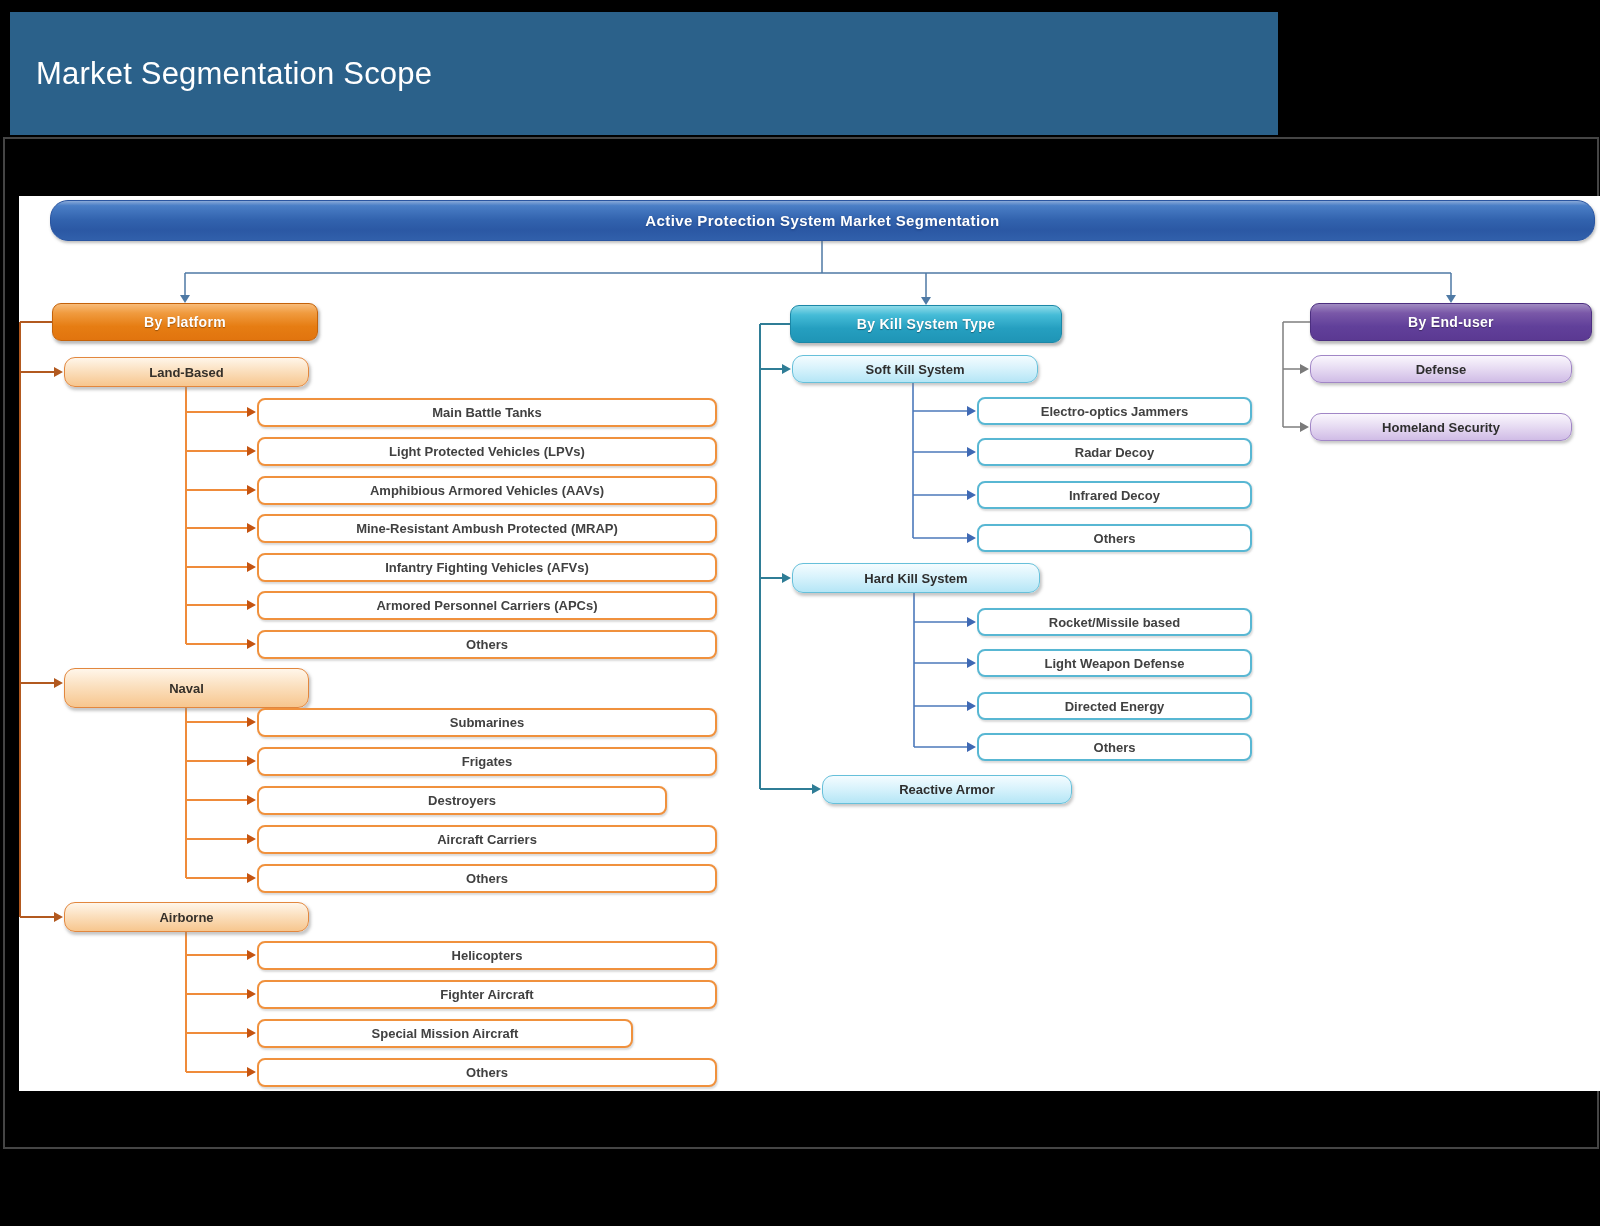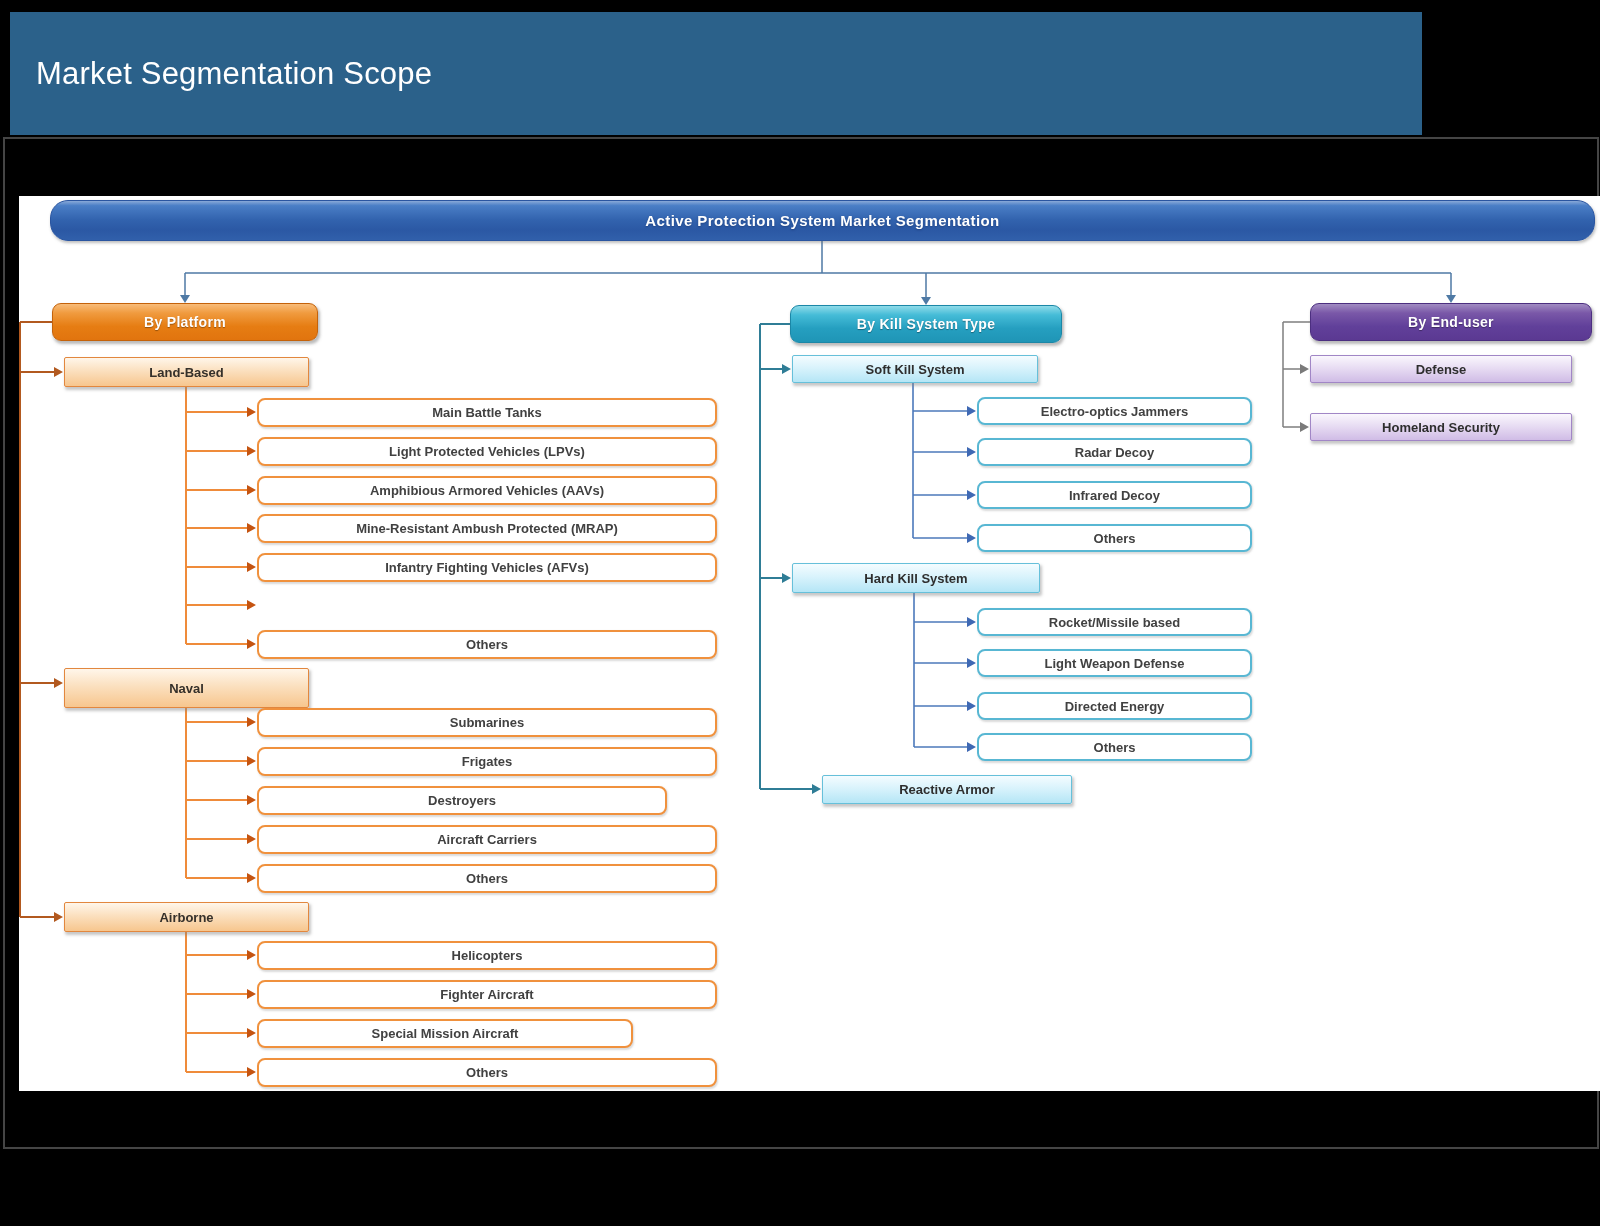--- a/index.html
+++ b/index.html
@@ -1,39 +1,39 @@
 <!DOCTYPE html>
 <html><head>
 <meta charset="utf-8">
 <style>
   html,body{margin:0;padding:0;background:#000;}
   .page{position:relative;width:1600px;height:1226px;background:#000;overflow:hidden;
         font-family:"Liberation Sans","DejaVu Sans",sans-serif;}
-  .titlebar{position:absolute;left:10px;top:12px;width:1412px;height:123px;background:#2b618a;}
+  .titlebar{position:absolute;left:10px;top:12px;width:1268px;height:123px;background:#2b618a;}
   .title{position:absolute;left:26px;top:0;height:123px;display:flex;align-items:center;
          color:#ffffff;font-size:31px;font-weight:400;letter-spacing:.2px;}
   .frame{position:absolute;left:3px;top:137px;width:1592px;height:1008px;
          border:2px solid #454545;background:transparent;z-index:0;}
   .slide{position:absolute;left:19px;top:196px;width:1581px;height:895px;background:#ffffff;z-index:1;}
   .wires{position:absolute;left:0;top:0;width:1600px;height:1226px;z-index:2;pointer-events:none;}
   .node{position:absolute;z-index:3;display:flex;align-items:center;justify-content:center;
         text-align:center;box-sizing:border-box;font-weight:bold;}
   .banner{border-radius:18px;color:#fff;font-size:15px;letter-spacing:.4px;
         background:linear-gradient(180deg,#89a9d8 0%,#4a7ec6 12%,#3263ae 48%,#2b58a4 75%,#3160ab 100%);
         border:1px solid #2a55a0;text-shadow:0 1px 2px rgba(20,40,90,.5);
         box-shadow:1px 2px 3px rgba(110,110,110,.45);}
   .head{border-radius:9px;color:#fff;font-size:14px;letter-spacing:.3px;
         text-shadow:0 1px 1px rgba(0,0,0,.35);box-shadow:1.5px 2.5px 3px rgba(120,120,120,.5);}
   .head.platform{background:linear-gradient(180deg,#f8bc7a 0%,#f09b3f 25%,#e67d13 62%,#e1740e 100%);
         border:1px solid #c4620a;}
   .head.kill{background:linear-gradient(180deg,#8fdbe9 0%,#45bcd7 25%,#259fc0 62%,#1f95b6 100%);
         border:1px solid #1b87a7;}
   .head.end{background:linear-gradient(180deg,#a18cc2 0%,#7a58a8 25%,#61409a 62%,#5b3992 100%);
         border:1px solid #4c2f80;}
-  .sub{border-radius:2px;font-size:13px;color:#35302a;
+  .sub{border-radius:11px;font-size:13px;color:#35302a;
         box-shadow:1.5px 2.5px 3px rgba(130,130,130,.45);}
   .sub.platform{background:linear-gradient(180deg,#fff6ea 0%,#fbe0bf 45%,#f7c68e 100%);
         border:1.5px solid #e2873e;}
   .sub.kill{background:linear-gradient(180deg,#f4fcff 0%,#d9f3fc 45%,#b5e6f6 100%);
         border:1.5px solid #66c0da;color:#2e2e2e;}
   .sub.end{background:linear-gradient(180deg,#faf7fd 0%,#e8ddf3 45%,#d0bce6 100%);
         border:1.5px solid #a186c6;color:#2e2e2e;}
   .item{background:#ffffff;border-radius:8px;font-size:13px;color:#414141;
         box-shadow:1px 1.5px 2px rgba(150,150,150,.35);}
   .item.platform{border:2px solid #f0913d;}
@@ -85,20 +85,21 @@
   <div class="node banner" style="left:50px;top:200px;width:1545px;height:41px">Active Protection System Market Segmentation</div>
 
   <div class="node head platform" style="left:52px;top:303px;width:266px;height:38px">By Platform</div>
 
   <div class="node sub platform" style="left:64px;top:357px;width:245px;height:30px">Land-Based</div>
   <div class="node item platform" style="left:257px;top:398px;width:460px;height:29px">Main Battle Tanks</div>
   <div class="node item platform" style="left:257px;top:437px;width:460px;height:29px">Light Protected Vehicles (LPVs)</div>
   <div class="node item platform" style="left:257px;top:476px;width:460px;height:29px">Amphibious Armored Vehicles (AAVs)</div>
   <div class="node item platform" style="left:257px;top:514px;width:460px;height:29px">Mine-Resistant Ambush Protected (MRAP)</div>
   <div class="node item platform" style="left:257px;top:553px;width:460px;height:29px">Infantry Fighting Vehicles (AFVs)</div>
+  <div class="node item platform" style="left:257px;top:591px;width:460px;height:29px">Armored Personnel Carriers (APCs)</div>
   <div class="node item platform" style="left:257px;top:630px;width:460px;height:29px">Others</div>
 
   <div class="node sub platform" style="left:64px;top:668px;width:245px;height:40px">Naval</div>
   <div class="node item platform" style="left:257px;top:708px;width:460px;height:29px">Submarines</div>
   <div class="node item platform" style="left:257px;top:747px;width:460px;height:29px">Frigates</div>
   <div class="node item platform" style="left:257px;top:786px;width:410px;height:29px">Destroyers</div>
   <div class="node item platform" style="left:257px;top:825px;width:460px;height:29px">Aircraft Carriers</div>
   <div class="node item platform" style="left:257px;top:864px;width:460px;height:29px">Others</div>
 
   <div class="node sub platform" style="left:64px;top:902px;width:245px;height:30px">Airborne</div>

